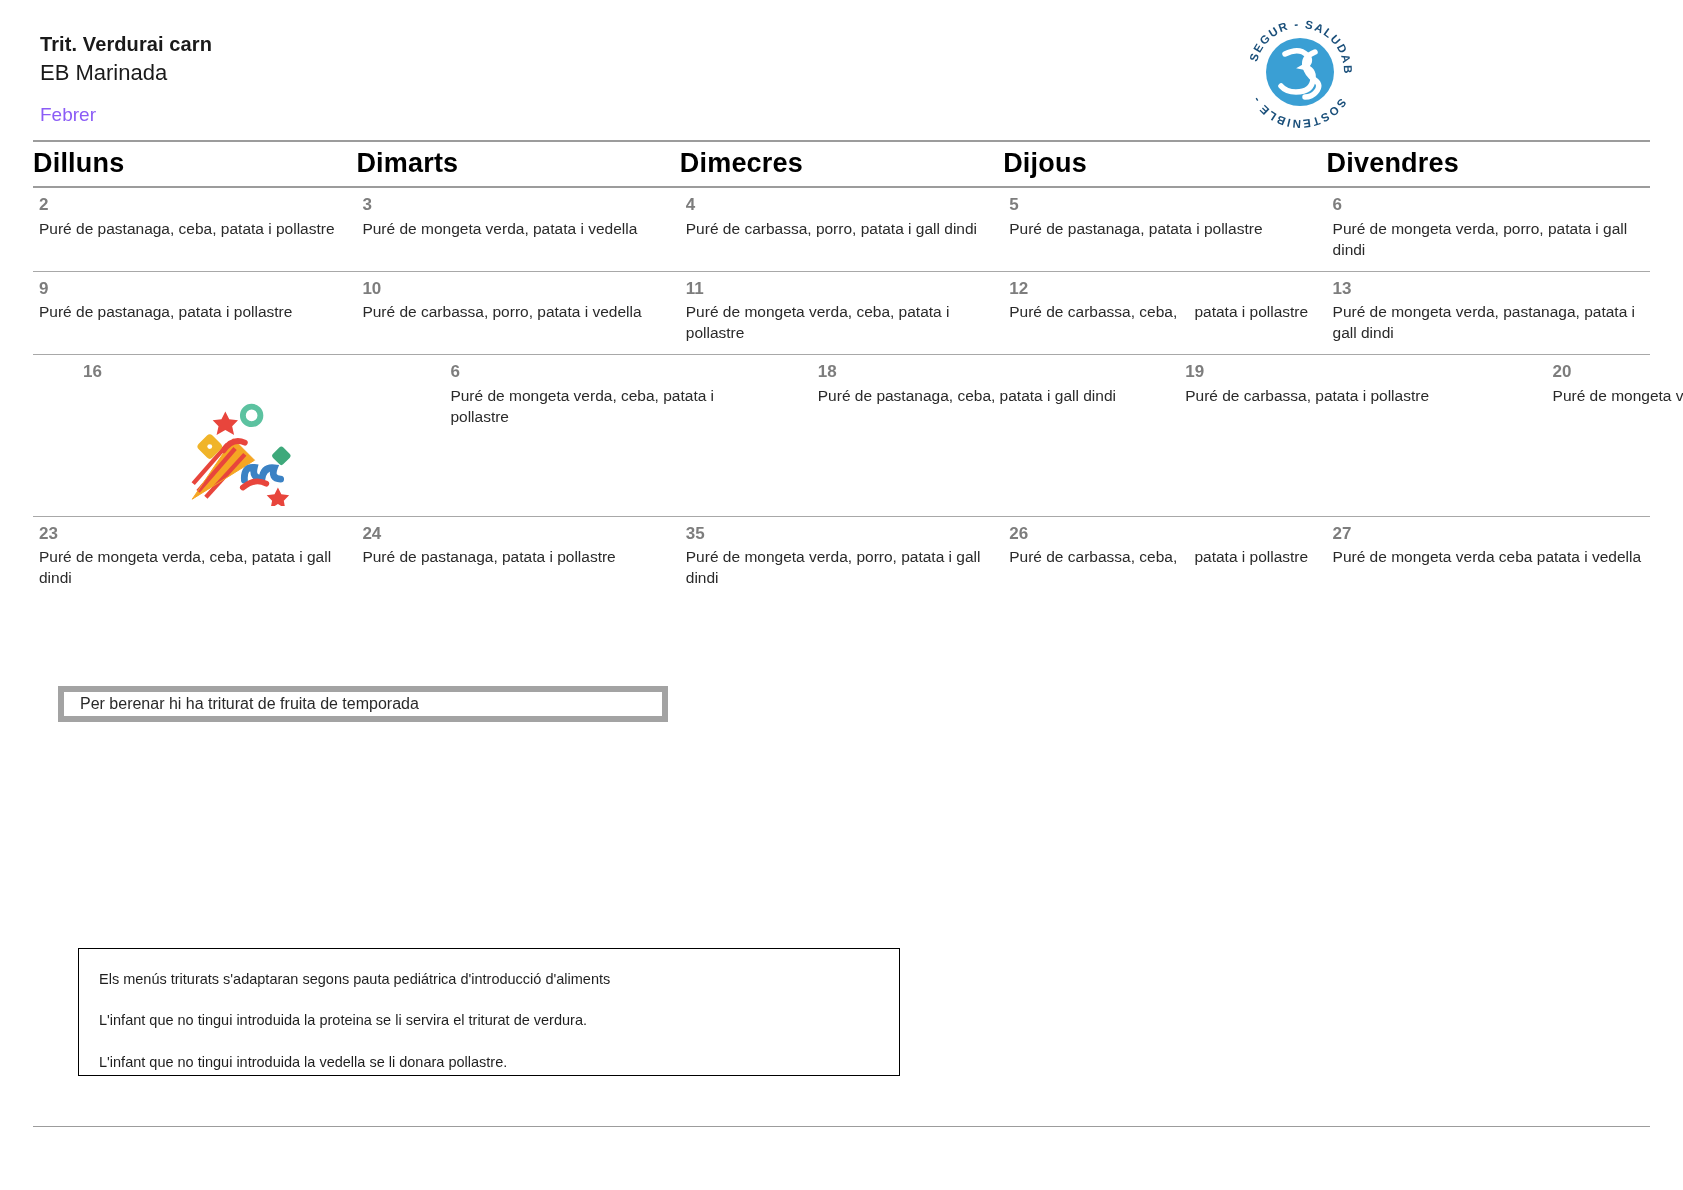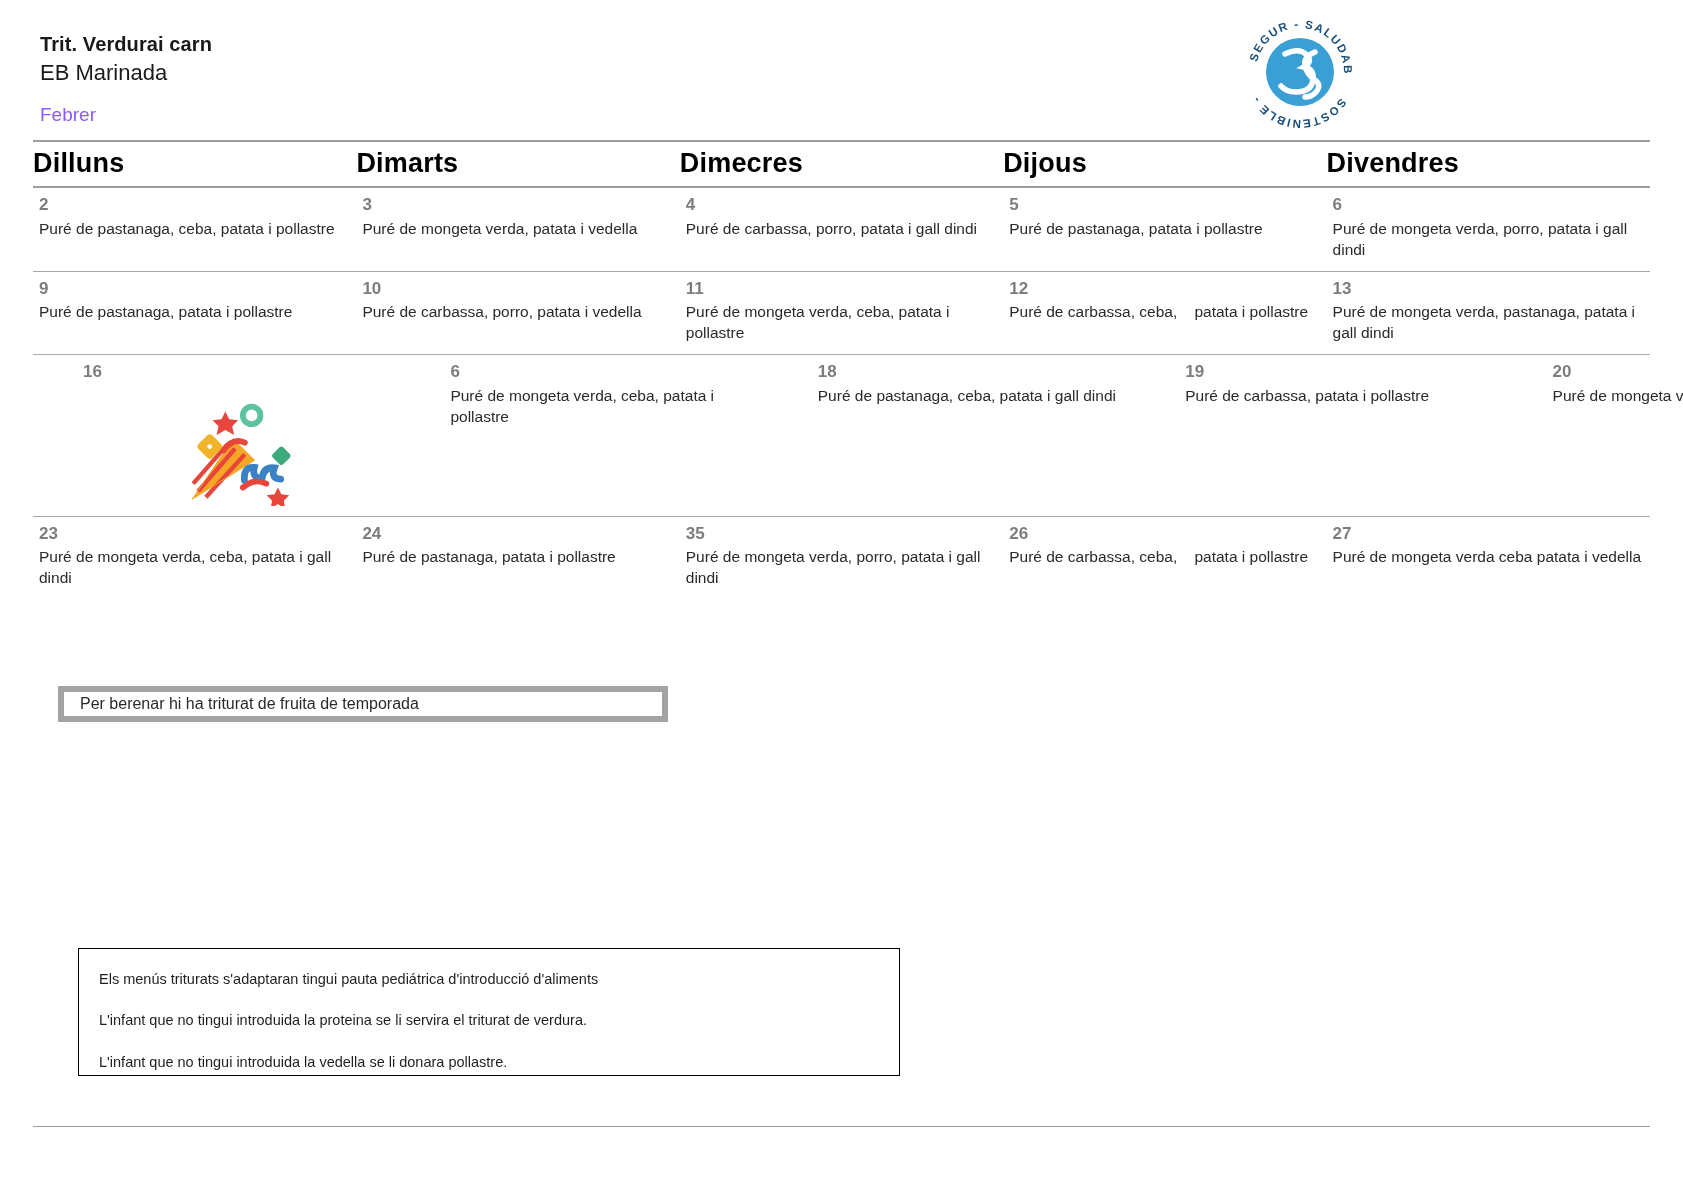--- a/index.html
+++ b/index.html
@@ -334,20 +334,20 @@
         <div class="daytext">Puré de mongeta verda ceba patata i vedella</div>
       </div>
     </div>
   </div>
 
   <div class="snack-box">
     <span>Per berenar hi ha triturat de fruita de temporada</span>
   </div>
 
   <div class="notes-box">
-    <div class="note-line">Els menús triturats s'adaptaran tingui pauta pediátrica d'introducció d'aliments</div>
+    <div class="note-line">Els menús triturats s'adaptaran segons pauta pediátrica d'introducció d'aliments</div>
     <div class="note-line">L'infant que no tingui introduida la proteina se li servira el triturat de verdura.</div>
     <div class="note-line">L'infant que no tingui introduida la vedella se li donara pollastre.</div>
   </div>
 
   <div class="footer-rule"></div>
 
 </div>
 
 </body></html>

